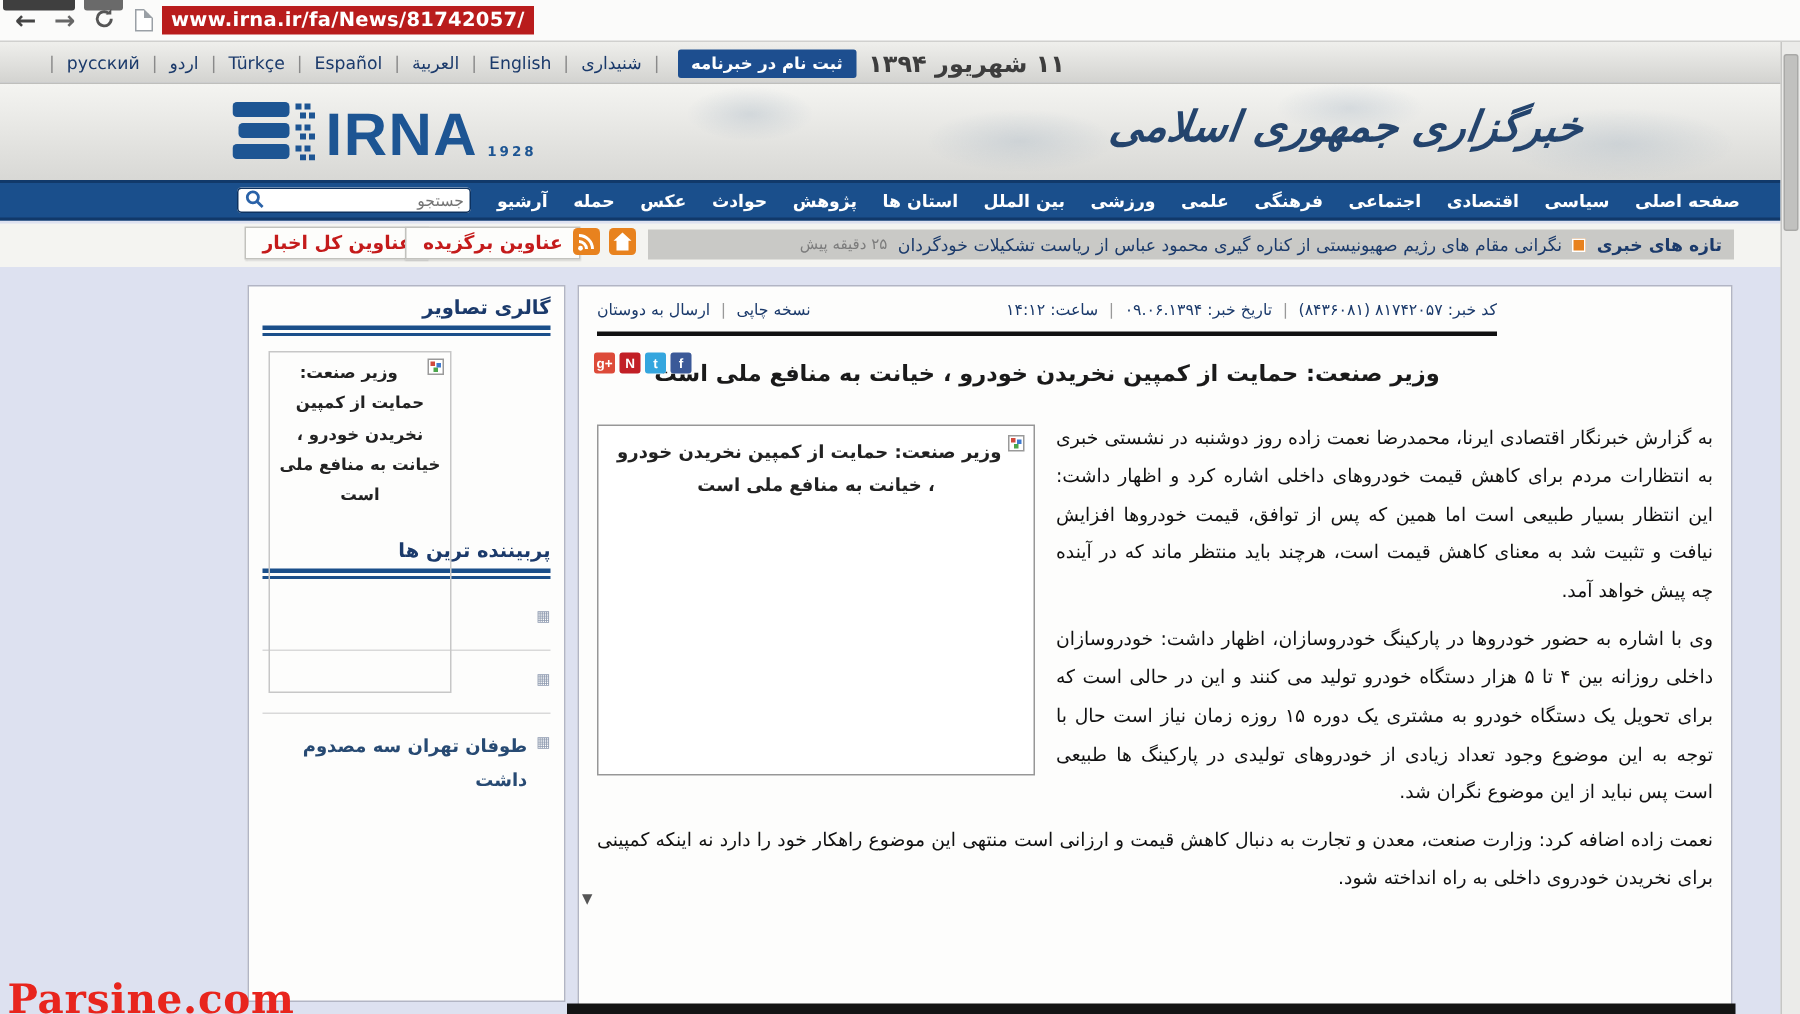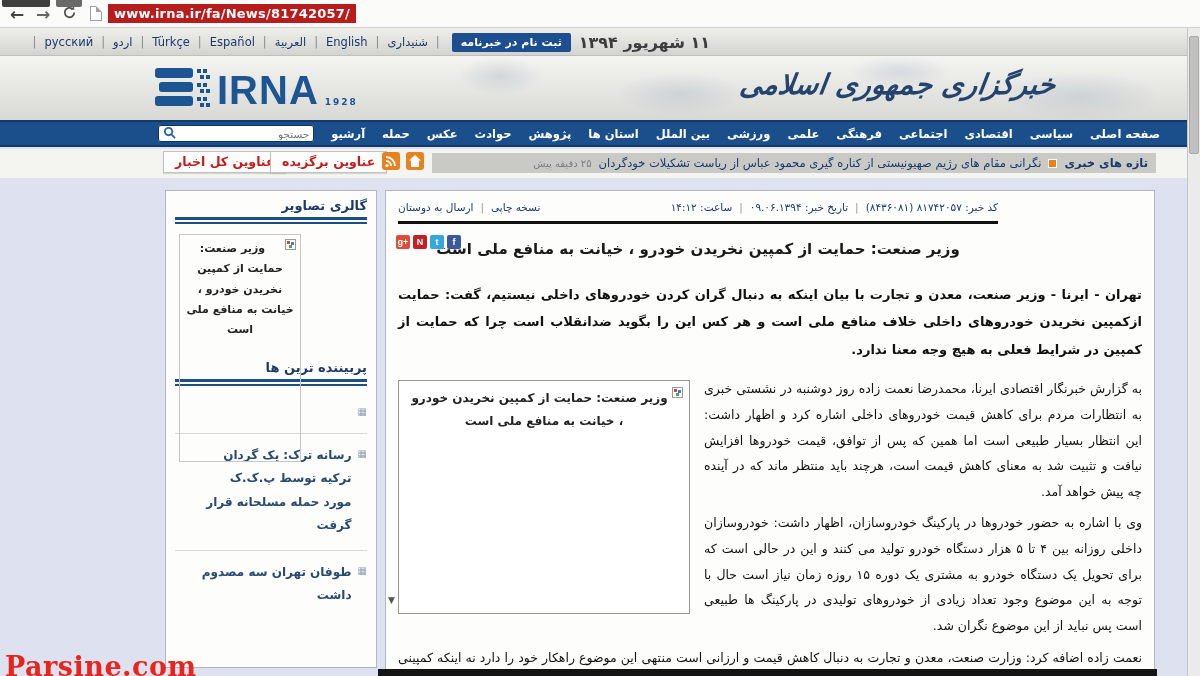--- a/index.html
+++ b/index.html
@@ -239,21 +239,20 @@
       </div>
     </div>
     <div class="side-heading">پربیننده ترین ها</div>
     <div class="double-rule"></div>
     <div class="side-list">
       <div class="side-item">
         <span class="grid-bullet">▦</span>
       </div>
       <div class="side-item">
         <span class="grid-bullet">▦</span>
-        <span class="side-item-text">رسانه ترک: یک گردان ترکیه توسط پ.ک.ک مورد حمله مسلحانه قرار گرفت</span>
       </div>
       <div class="side-item">
         <span class="grid-bullet">▦</span>
         <span class="side-item-text">طوفان تهران سه مصدوم داشت</span>
       </div>
     </div>
   </div>
 
   <div class="article-panel">
     <div class="article-head">
@@ -267,21 +266,20 @@
       </div>
       <div class="black-rule"></div>
       <div class="article-title">وزیر صنعت: حمایت از کمپین نخریدن خودرو ، خیانت به منافع ملی است</div>
     </div>
     <div class="share-row">
       <span class="share-ico ico-gplus">g+</span>
       <span class="share-ico ico-cloob">N</span>
       <span class="share-ico ico-twitter">t</span>
       <span class="share-ico ico-facebook">f</span>
     </div>
-    <div class="article-lead">تهران - ایرنا - وزیر صنعت، معدن و تجارت با بیان اینکه به دنبال گران کردن خودروهای داخلی نیستیم، گفت: حمایت ازکمپین نخریدن خودروهای داخلی خلاف منافع ملی است و هر کس این را بگوید ضدانقلاب است چرا که حمایت از کمپین در شرایط فعلی به هیچ وجه معنا ندارد.</div>
     <div class="article-body">
       <div class="article-img-box">
         <span class="broken-ico"></span>
         <div class="img-alt-text">وزیر صنعت: حمایت از کمپین نخریدن خودرو ، خیانت به منافع ملی است</div>
       </div>
       <div class="article-par">به گزارش خبرنگار اقتصادی ایرنا، محمدرضا نعمت زاده روز دوشنبه در نشستی خبری به انتظارات مردم برای کاهش قیمت خودروهای داخلی اشاره کرد و اظهار داشت: این انتظار بسیار طبیعی است اما همین که پس از توافق، قیمت خودروها افزایش نیافت و تثبیت شد به معنای کاهش قیمت است، هرچند باید منتظر ماند که در آینده چه پیش خواهد آمد.</div>
       <div class="article-par">وی با اشاره به حضور خودروها در پارکینگ خودروسازان، اظهار داشت: خودروسازان داخلی روزانه بین ۴ تا ۵ هزار دستگاه خودرو تولید می کنند و این در حالی است که برای تحویل یک دستگاه خودرو به مشتری یک دوره ۱۵ روزه زمان نیاز است حال با توجه به این موضوع وجود تعداد زیادی از خودروهای تولیدی در پارکینگ ها طبیعی است پس نباید از این موضوع نگران شد.</div>
       <div class="article-par">نعمت زاده اضافه کرد: وزارت صنعت، معدن و تجارت به دنبال کاهش قیمت و ارزانی است منتهی این موضوع راهکار خود را دارد نه اینکه کمپینی برای نخریدن خودروی داخلی به راه انداخته شود.</div>
     </div>
     <div class="panel-scroll-arrow">▼</div>

